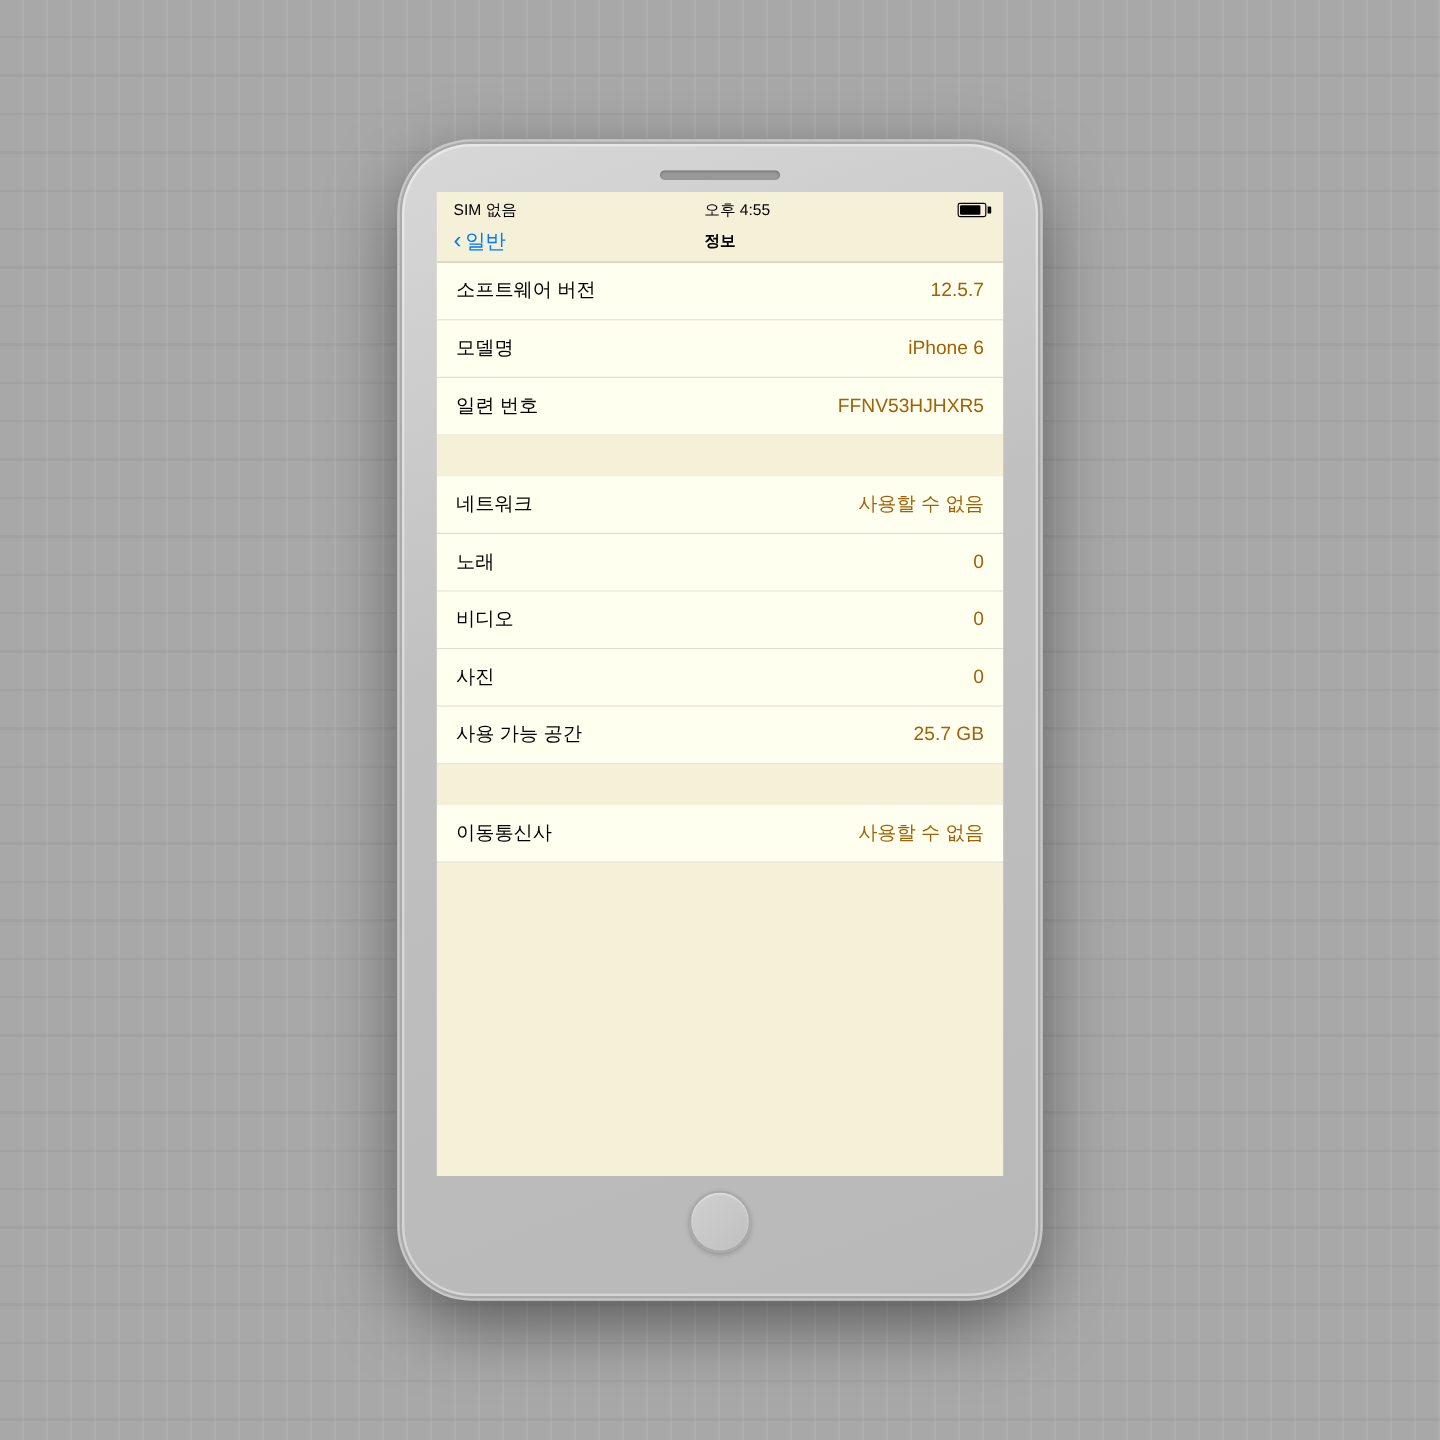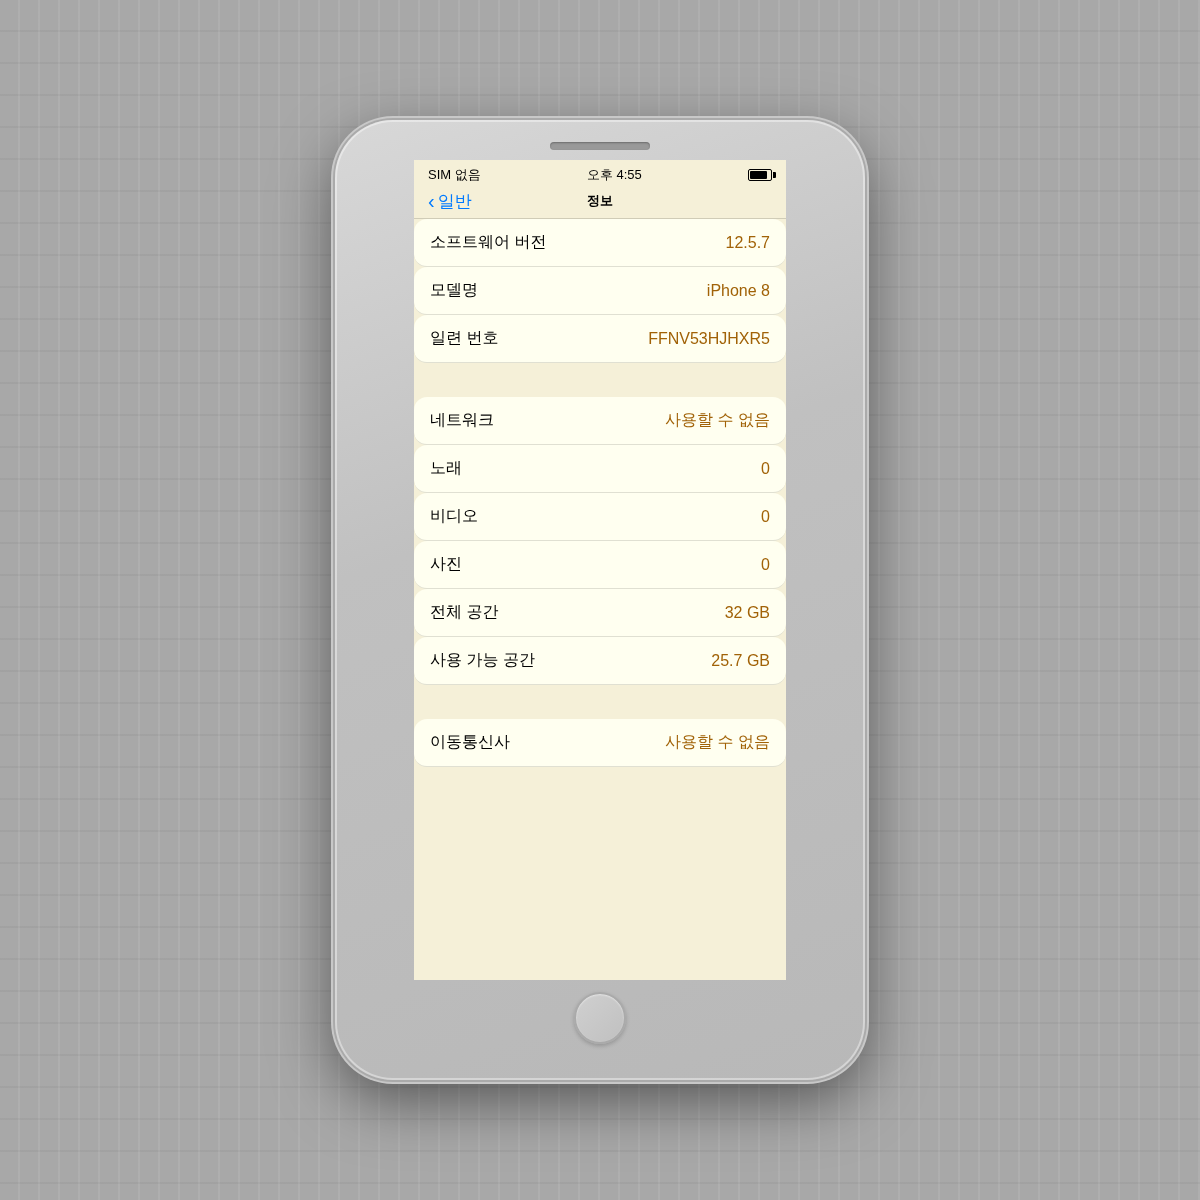--- a/index.html
+++ b/index.html
@@ -48,21 +48,21 @@
     .phone-speaker {
       width: 100px;
       height: 8px;
       background: #999;
       border-radius: 4px;
       margin-top: 22px;
       box-shadow: inset 0 1px 2px rgba(0,0,0,0.3);
     }
 
     .phone-screen-wrapper {
-      width: 372px;
+      width: 472px;
       height: 820px;
       background: #f5f0d8;
       margin-top: 10px;
       overflow: hidden;
       position: relative;
     }
 
     
     .status-bar {
       display: flex;
@@ -166,21 +166,20 @@
     }
 
     .settings-row {
       display: flex;
       justify-content: space-between;
       align-items: center;
       padding: 13px 16px;
       background: #fffff0;
       border-bottom: 1px solid rgba(0,0,0,0.12);
       min-height: 46px;
-      border-radius: 13px;
     }
 
     .row-label {
       font-size: 16px;
       color: #000;
       font-weight: 400;
     }
 
     .row-value {
       font-size: 16px;
@@ -233,21 +232,21 @@
 
     <div class="settings-list">
 
       <div class="settings-section">
         <div class="settings-row">
           <span class="row-label">소프트웨어 버전</span>
           <span class="row-value">12.5.7</span>
         </div>
         <div class="settings-row">
           <span class="row-label">모델명</span>
-          <span class="row-value">iPhone 8</span>
+          <span class="row-value">iPhone 6</span>
         </div>
         <div class="settings-row">
           <span class="row-label">일련 번호</span>
           <span class="row-value">FFNV53HJHXR5</span>
         </div>
       </div>
 
       <div class="section-gap"></div>
 
       <div class="settings-section">
@@ -261,24 +260,20 @@
         </div>
         <div class="settings-row">
           <span class="row-label">비디오</span>
           <span class="row-value">0</span>
         </div>
         <div class="settings-row">
           <span class="row-label">사진</span>
           <span class="row-value">0</span>
         </div>
         <div class="settings-row">
-          <span class="row-label">전체 공간</span>
-          <span class="row-value">32 GB</span>
-        </div>
-        <div class="settings-row">
           <span class="row-label">사용 가능 공간</span>
           <span class="row-value">25.7 GB</span>
         </div>
       </div>
 
       <div class="section-gap"></div>
 
       <div class="settings-section">
         <div class="settings-row">
           <span class="row-label">이동통신사</span>

